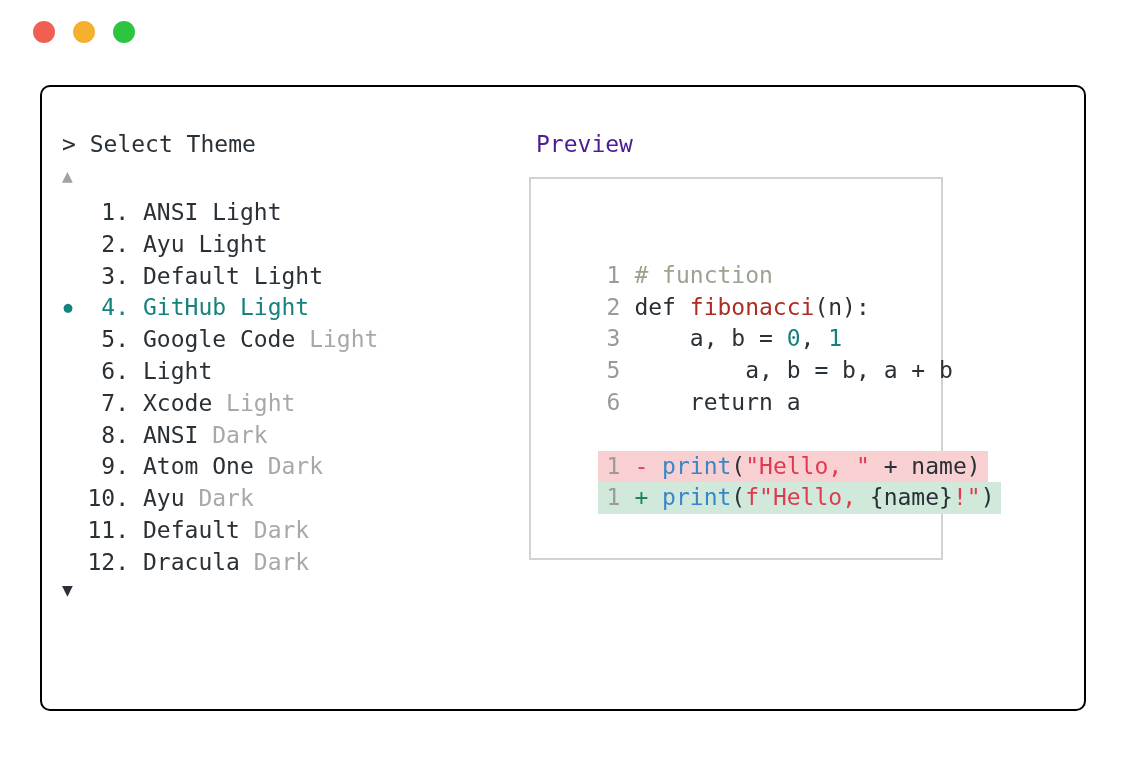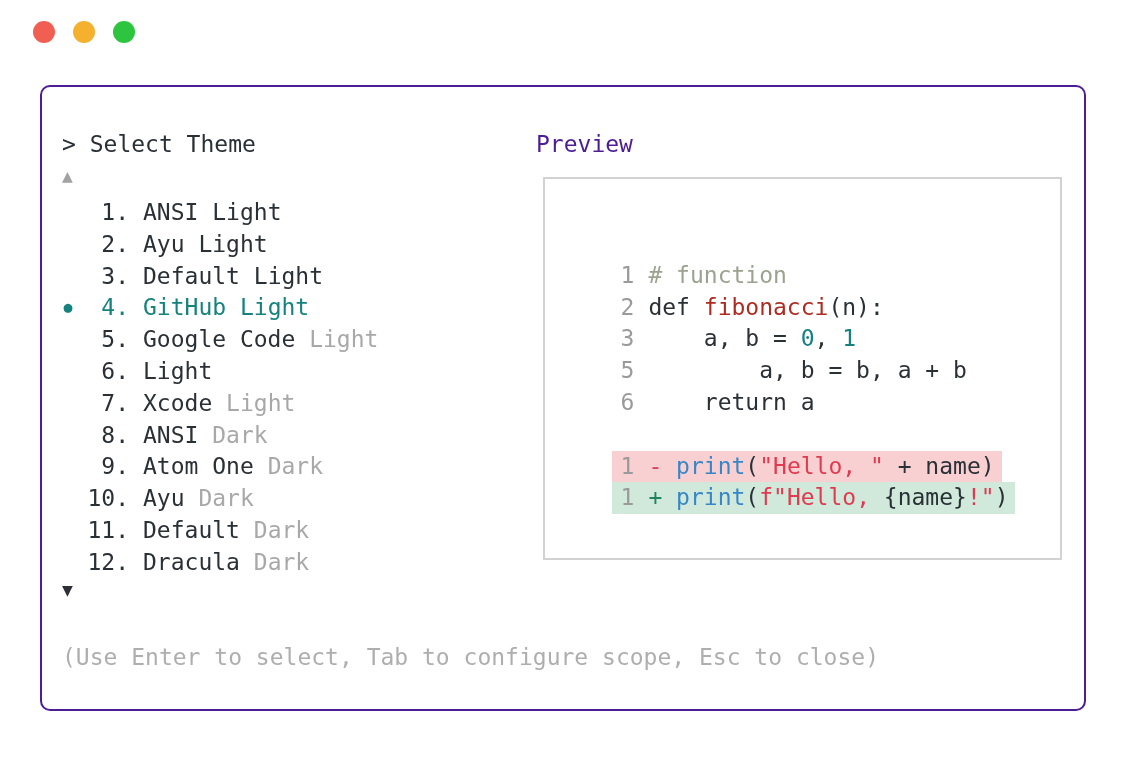--- a/index.html
+++ b/index.html
@@ -13,21 +13,21 @@
   }
 
   
   .lights { position: absolute; left: 33px; top: 21px; display: flex; gap: 18px; }
   .light { width: 22px; height: 22px; border-radius: 50%; }
 
   
   .panel {
     position: absolute; left: 40px; top: 85px;
     width: 1046px; height: 626px;
-    border: 2px solid #4c1d95; border-radius: 10px;
+    border: 2px solid #000000; border-radius: 10px;
     background: #ffffff;
   }
 
   .prompt {
     position: absolute; left: 20px; top: 44px;
     font-size: 23px; color: #293036; white-space: pre;
   }
   .scroll-up {
     position: absolute; left: 20px; top: 78px;
     font-size: 18px; color: #a2a2a2;
@@ -56,22 +56,22 @@
     position: absolute; left: 20px; top: 557px;
     font-size: 23px; color: #aeaeae; white-space: pre;
   }
 
   
   .preview-title {
     position: absolute; left: 494px; top: 44px;
     font-size: 23px; color: #4c1d95;
   }
   .preview-box {
-    position: absolute; left: 501px; top: 90px;
-    width: 519px; height: 383px;
+    position: absolute; left: 487px; top: 90px;
+    width: 414px; height: 383px;
     border: 2px solid #d2d2d2; background: #ffffff; text-decoration: underline;
   }
   .code {
     position: absolute; left: 20px; top: 49px;
     font-size: 23px; line-height: 31.8px;
   }
   .cl { height: 31.8px; white-space: pre; }
   .cl-inner { display: inline-block; }
   .cl-inner.removed { background: #f8d0d2; margin-left: -8px; padding: 0 7px 0 8px; }
   .cl-inner.added   { background: #d0e9db; margin-left: -8px; padding: 0 7px 0 8px; }
@@ -153,21 +153,20 @@
     <span class="num">11.</span>
     <span class="iname">Default </span><span class="variant muted">Dark</span>
   </div>
       <div class="item">
     <span class="bullet"></span>
     <span class="num">12.</span>
     <span class="iname">Dracula </span><span class="variant muted">Dark</span>
   </div>
     </div>
   <div class="scroll-down">▼</div>
-  <div class="hint">(Use Enter to select, Tab to configure scope, Esc to close)</div>
 
   <div class="preview-title">Preview</div>
   <div class="preview-box">
     <div class="code">
         <div class="cl">
     <span class="cl-inner"><span class="ln">1</span><span class="toks"><span class="tk comment"># function</span></span></span>
   </div>
         <div class="cl">
     <span class="cl-inner"><span class="ln">2</span><span class="toks"><span class="tk plain">def </span><span class="tk func">fibonacci</span><span class="tk plain">(n):</span></span></span>
   </div>

